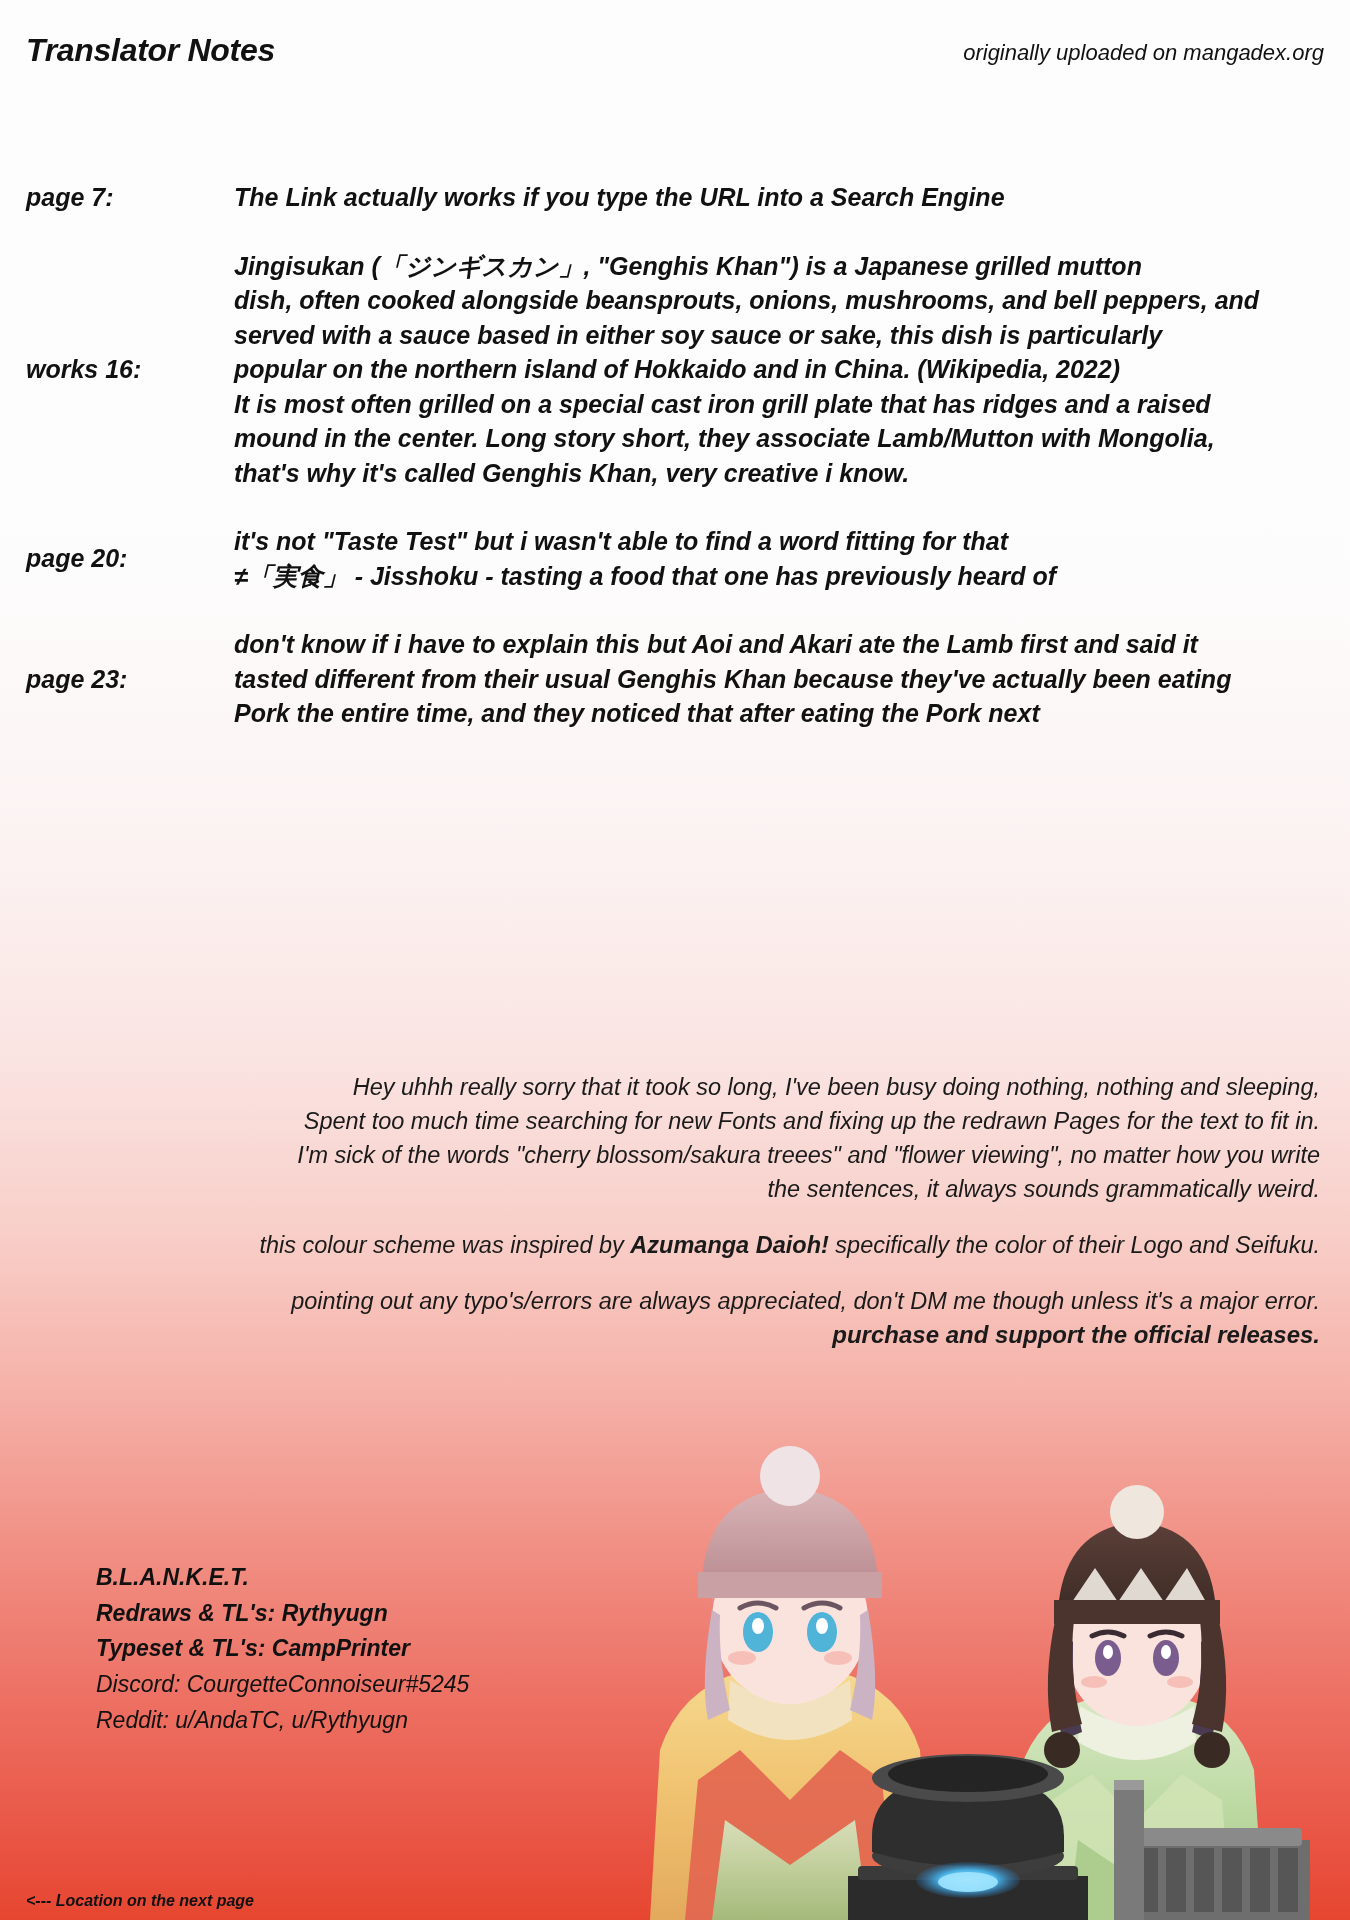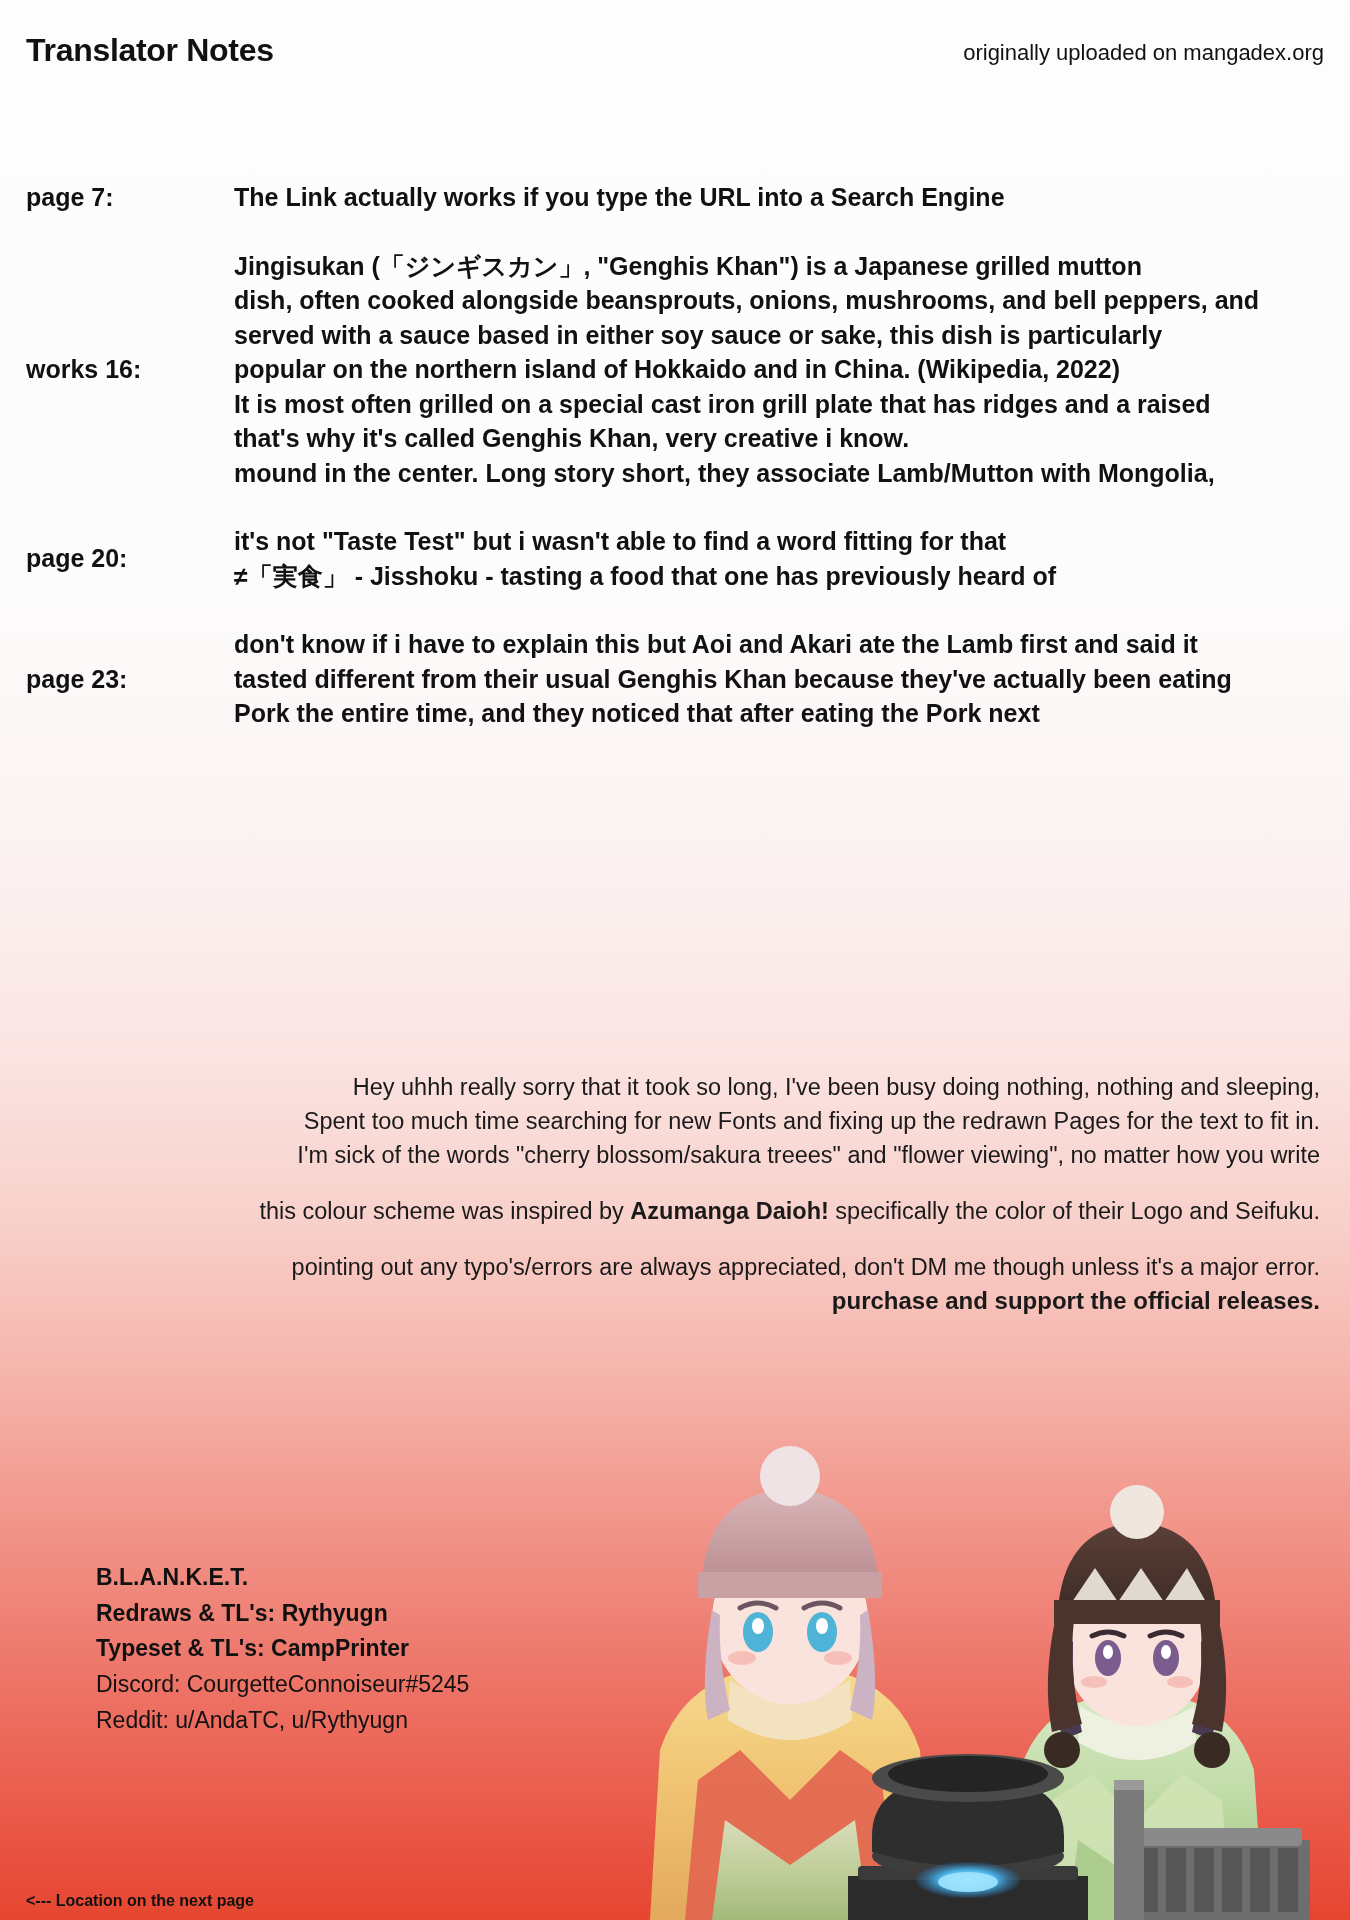--- a/index.html
+++ b/index.html
@@ -23,20 +23,21 @@
         #fae4e2 55%,
         #f8cfc9 64%,
         #f5b3aa 72%,
         #f2968b 79%,
         #ee7a6e 86%,
         #eb6354 92%,
         #e8503f 97%,
         #e6462f 100%);
     overflow: hidden;
     box-sizing: border-box;
+    font-style: italic;
   }
 
   
   .header {
     position: absolute;
     top: 32px;
     left: 26px;
     right: 26px;
     height: 46px;
   }
@@ -178,22 +179,22 @@
     </div>
 
     <div class="note-row">
       <div class="note-label">works 16:</div>
       <div class="note-body">
         <span class="line">Jingisukan (「ジンギスカン」, "Genghis Khan") is a Japanese grilled mutton</span>
         <span class="line">dish, often cooked alongside beansprouts, onions, mushrooms, and bell peppers, and</span>
         <span class="line">served with a sauce based in either soy sauce or sake, this dish is particularly</span>
         <span class="line">popular on the northern island of Hokkaido and in China. (Wikipedia, 2022)</span>
         <span class="line">It is most often grilled on a special cast iron grill plate that has ridges and a raised</span>
+        <span class="line">mound in the center. Long story short, they associate Lamb/Mutton with Mongolia,</span>
         <span class="line">that's why it's called Genghis Khan, very creative i know.</span>
-        <span class="line">mound in the center. Long story short, they associate Lamb/Mutton with Mongolia,</span>
       </div>
     </div>
 
     <div class="note-row">
       <div class="note-label">page 20:</div>
       <div class="note-body">
         <span class="line">it's not "Taste Test" but i wasn't able to find a word fitting for that</span>
         <span class="line">≠「実食」 - Jisshoku - tasting a food that one has previously heard of</span>
       </div>
     </div>
@@ -207,20 +208,21 @@
       </div>
     </div>
 
   </div>
 
   <div class="commentary">
     <div class="para">
       <span class="line">Hey uhhh really sorry that it took so long, I've been busy doing nothing, nothing and sleeping,</span>
       <span class="line">Spent too much time searching for new Fonts and fixing up the redrawn Pages for the text to fit in.</span>
       <span class="line">I'm sick of the words "cherry blossom/sakura treees" and "flower viewing", no matter how you write</span>
+      <span class="line">the sentences, it always sounds grammatically weird.</span>
     </div>
     <div class="para">
       <span class="line"><span>this colour scheme was inspired by </span><b>Azumanga Daioh!</b><span> specifically the color of their Logo and Seifuku.</span></span>
     </div>
     <div class="para">
       <span class="line">pointing out any typo's/errors are always appreciated, don't DM me though unless it's a major error.</span>
       <span class="line bold-line">purchase and support the official releases.</span>
     </div>
   </div>
 

